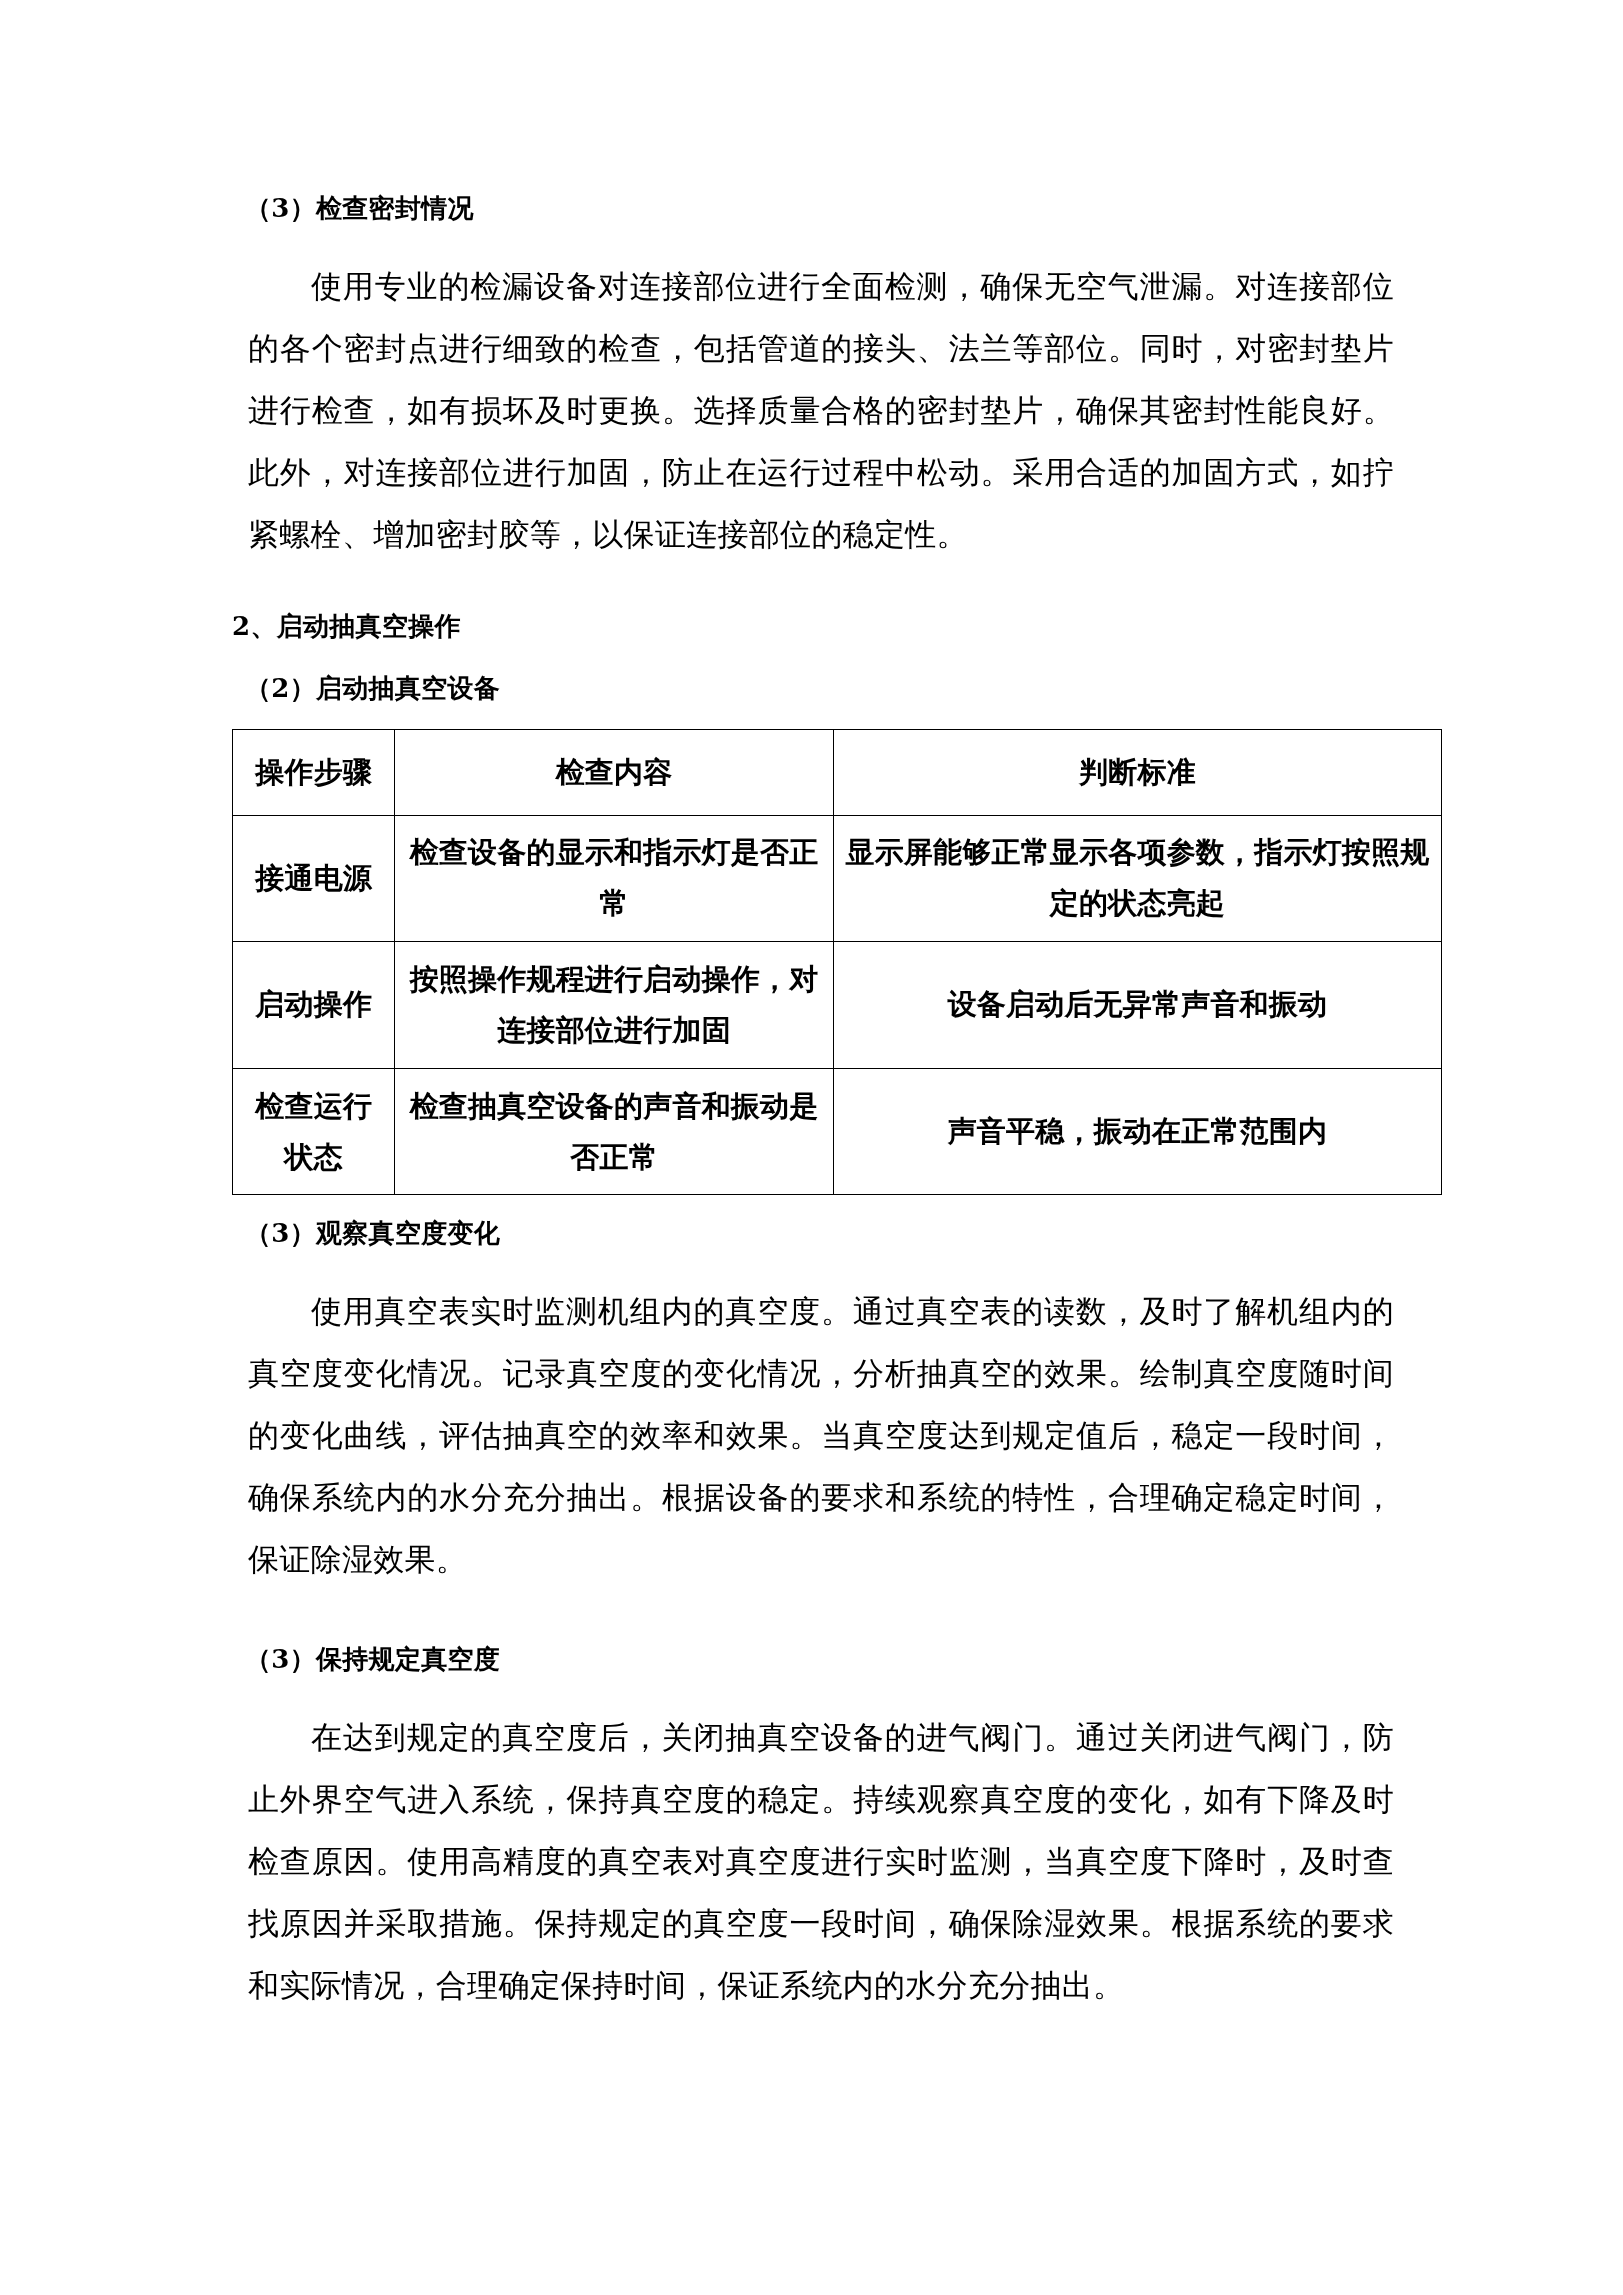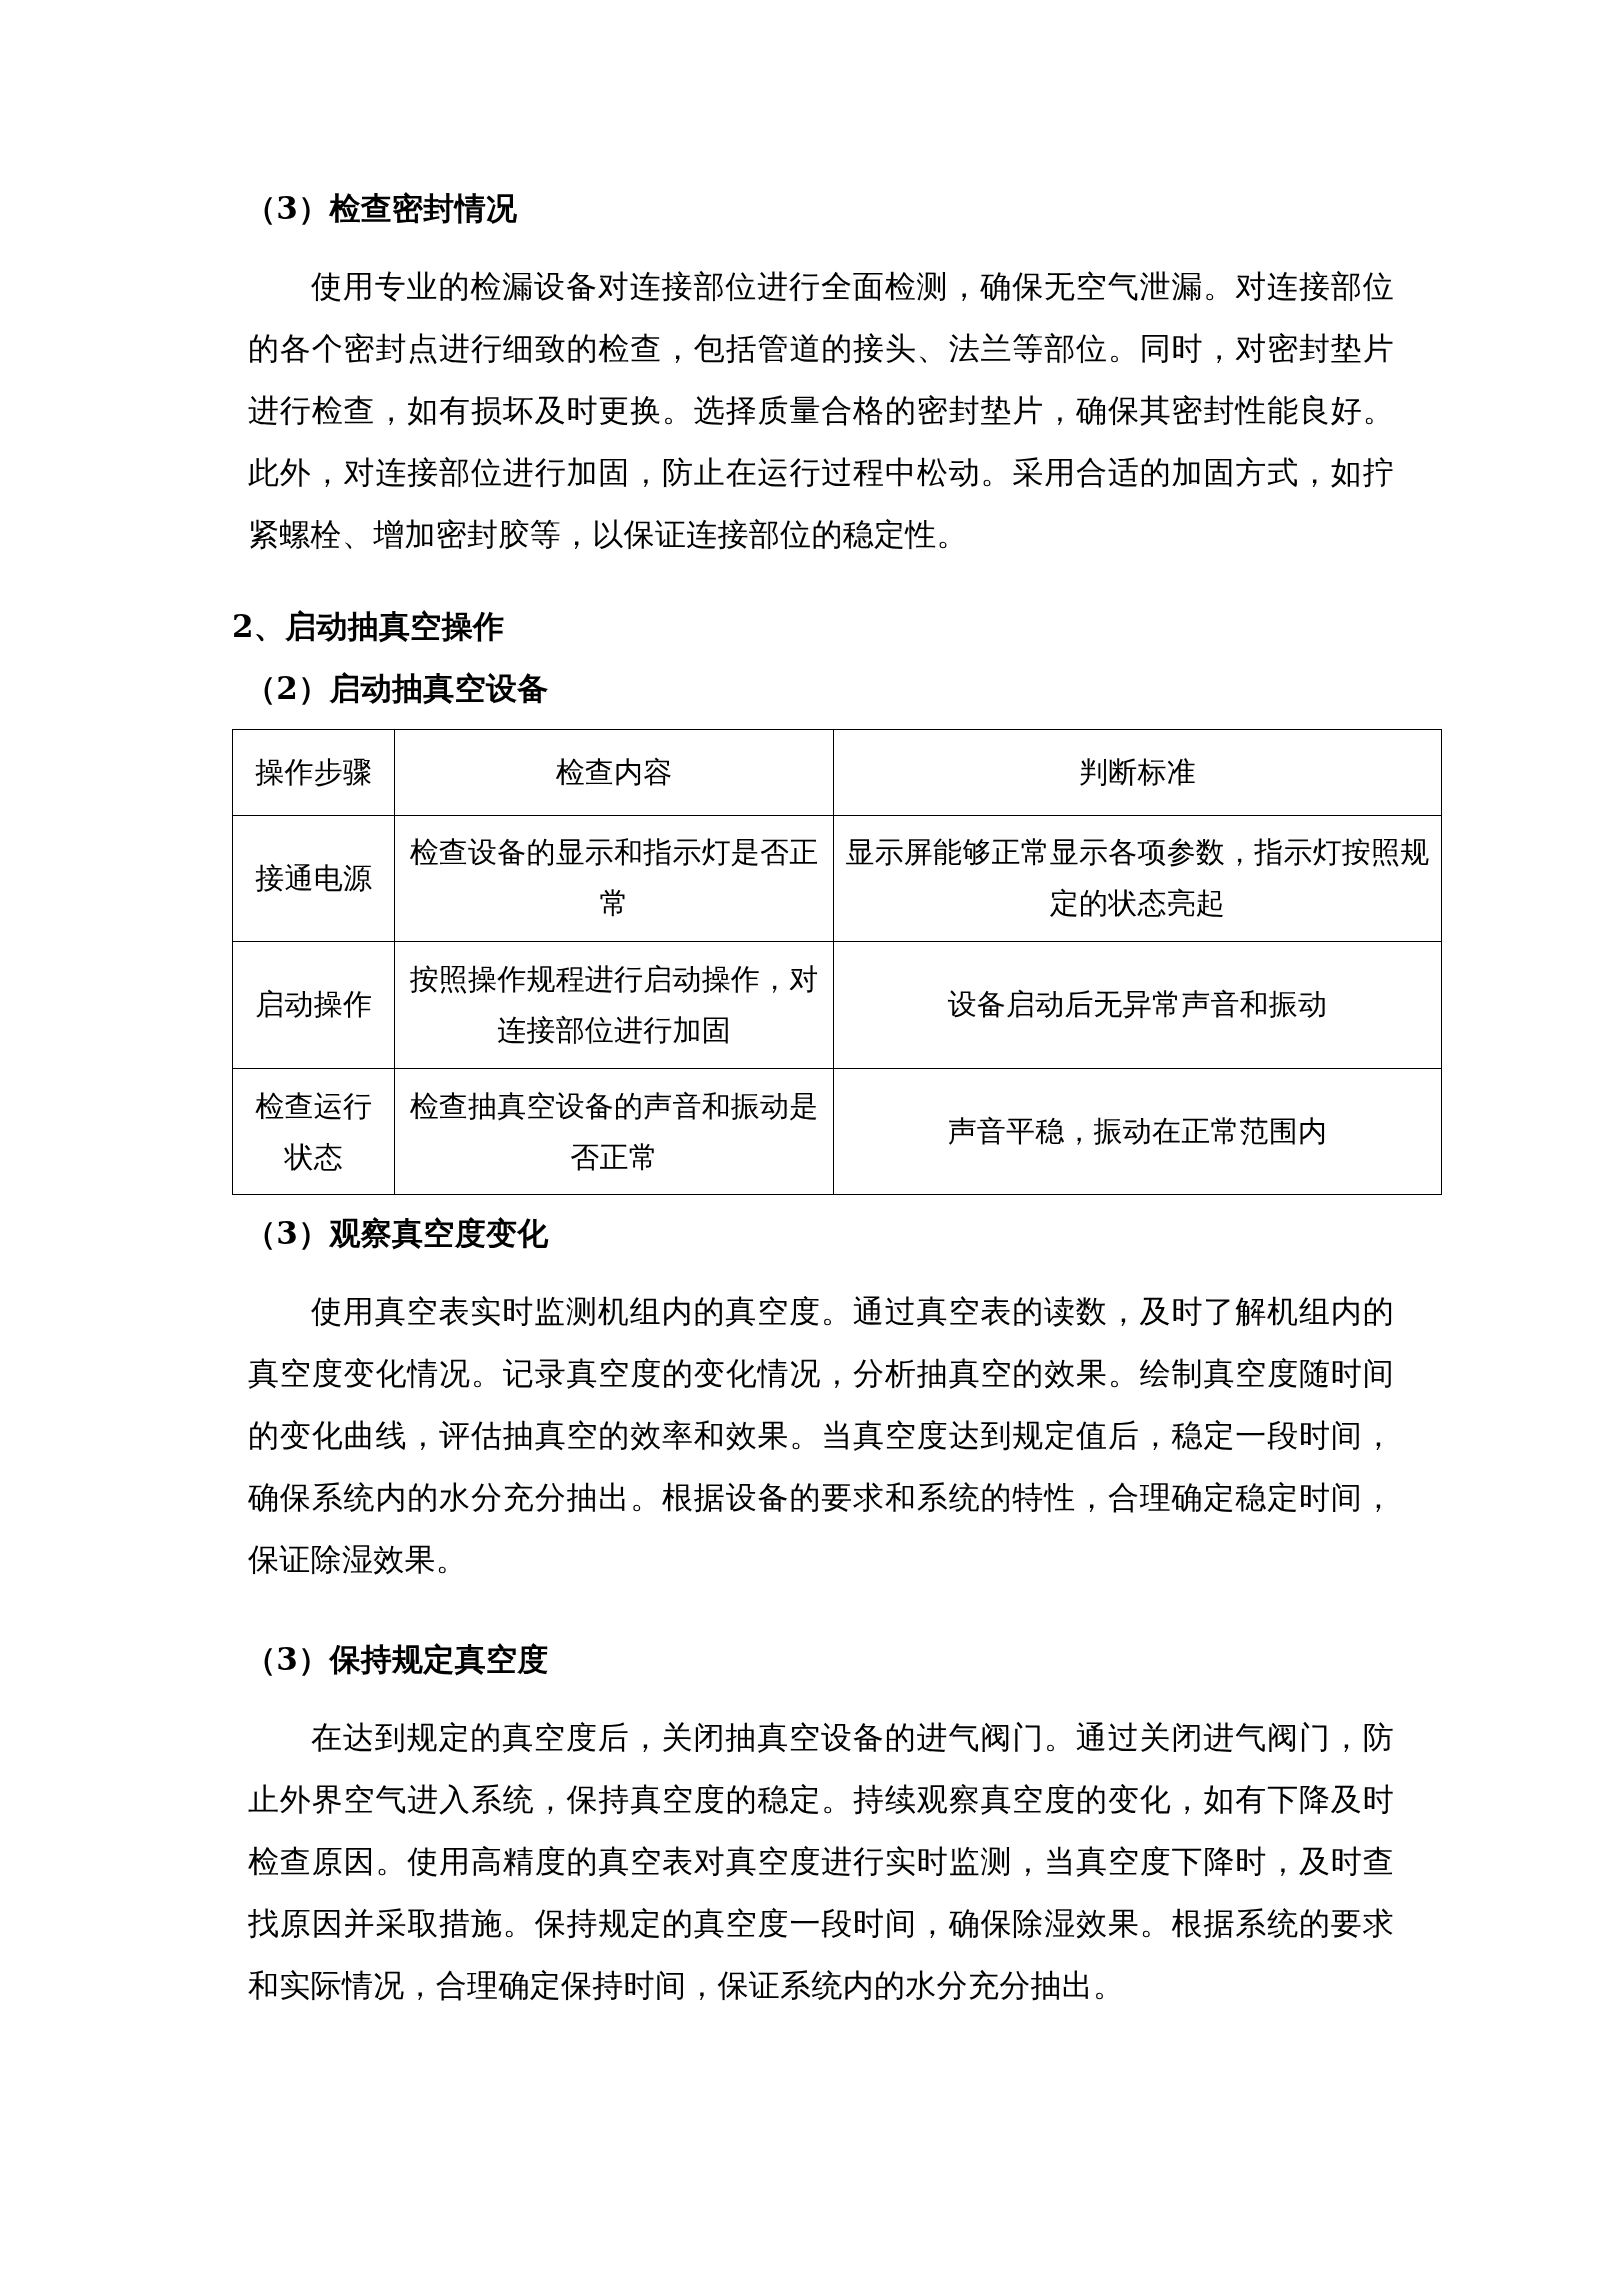--- a/index.html
+++ b/index.html
@@ -16,21 +16,21 @@
     padding: 177px 216px 0 232px;
     font-family: "DejaVu Serif", "Liberation Serif", serif;
     color: #000000;
   }
   .content {
     width: 1178px;
   }
 
   
   .heading {
-    font-size: 31px;
+    font-size: 26px;
     line-height: 62px;
     margin: 0;
     text-indent: 0;
     padding-left: 13px;
     white-space: nowrap;
     letter-spacing: 0.3px;
   }
   .heading.no-indent {
     padding-left: 0;
   }
@@ -59,20 +59,21 @@
   }
   table.doc-table td {
     border: 1.3px solid #000000;
     font-size: 29px;
     line-height: 51px;
     text-align: center;
     vertical-align: middle;
     padding: 11.8px 9.2px;
     letter-spacing: 0.2px;
     word-break: break-all;
+    font-weight: bold;
   }
   table.doc-table tr.header-row td {
     padding: 17px 9.2px;
   }
   td.col-step   { width: 143px; padding-left: 2.6px; padding-right: 2.6px; }
   td.col-content{ width: 419px; }
   td.col-std    { width: 589px; }
 </style>
 </head>
 <body>

